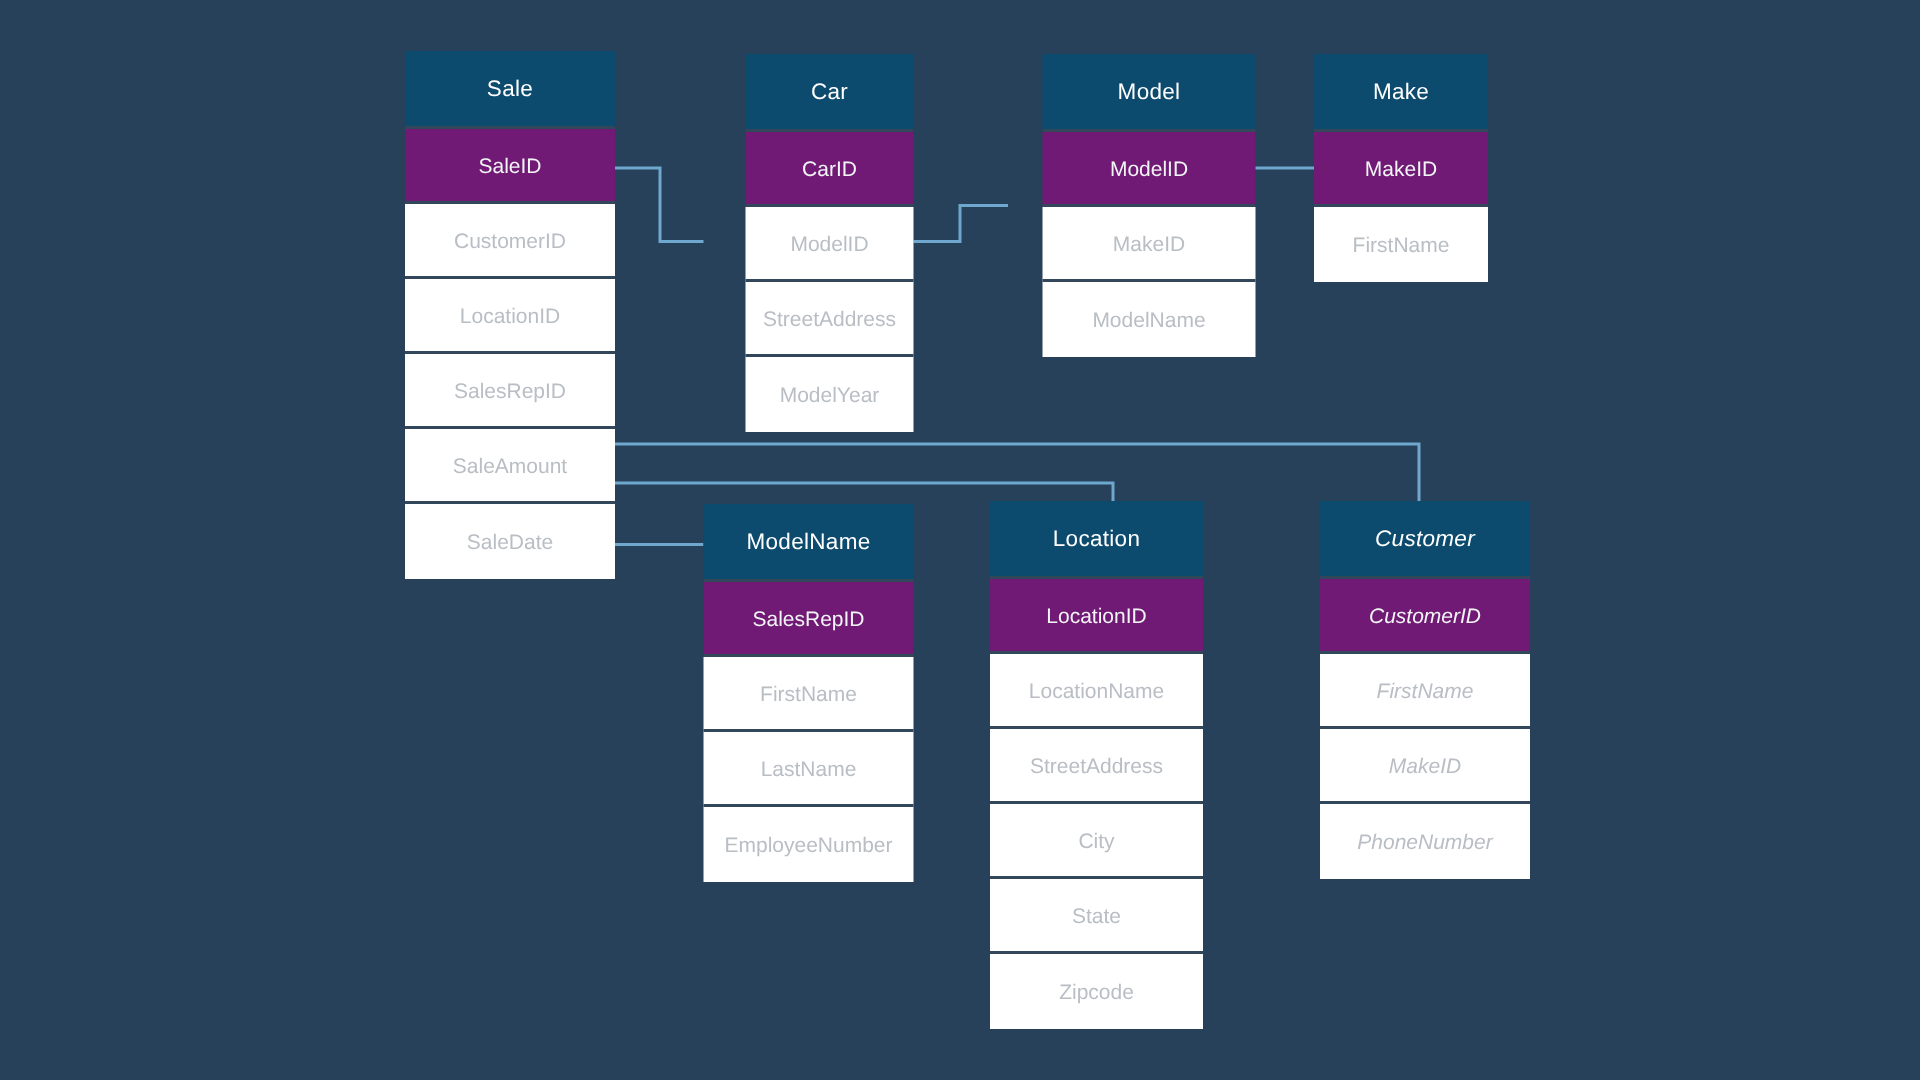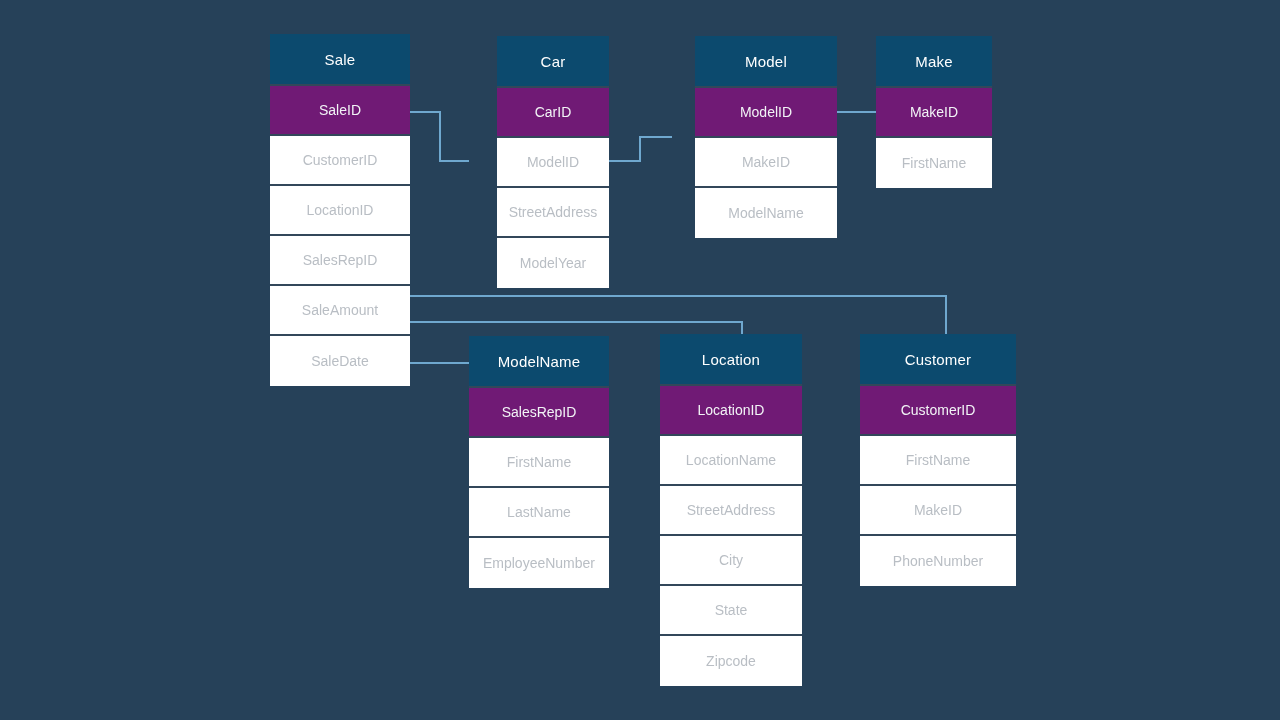--- a/index.html
+++ b/index.html
@@ -114,21 +114,21 @@
       </div>
       <div class="entity" style="left: 660px; top: 334px; width: 142px;">
         <div class="entity-header">Location</div>
         <div class="field pk">LocationID</div>
         <div class="field">LocationName</div>
         <div class="field">StreetAddress</div>
         <div class="field">City</div>
         <div class="field">State</div>
         <div class="field">Zipcode</div>
       </div>
-      <div class="entity" style="left: 860px; top: 334px; width: 156px;">
+      <div class="entity" style="left: 880px; top: 334px; width: 140px; font-style: italic;">
         <div class="entity-header">Customer</div>
         <div class="field pk">CustomerID</div>
         <div class="field">FirstName</div>
         <div class="field">MakeID</div>
         <div class="field">PhoneNumber</div>
       </div>
     </div>
 
 </div>
 

